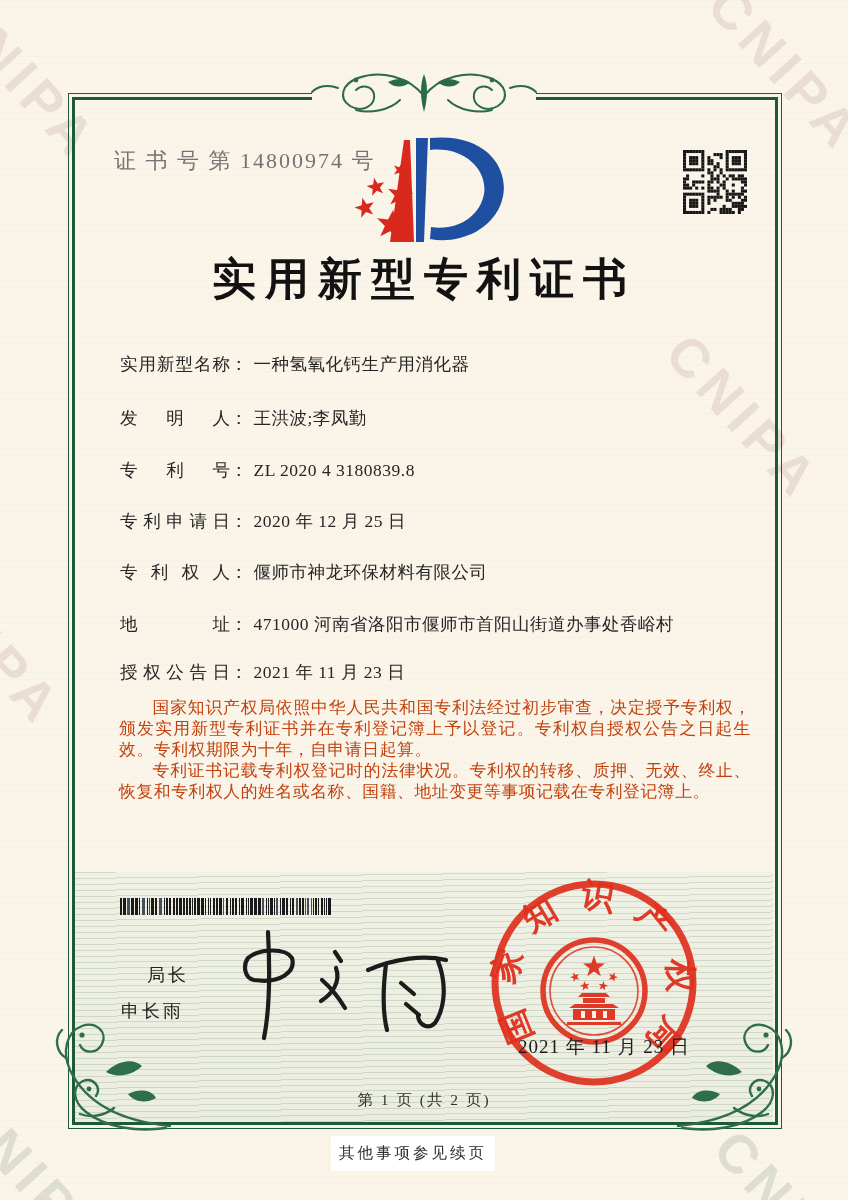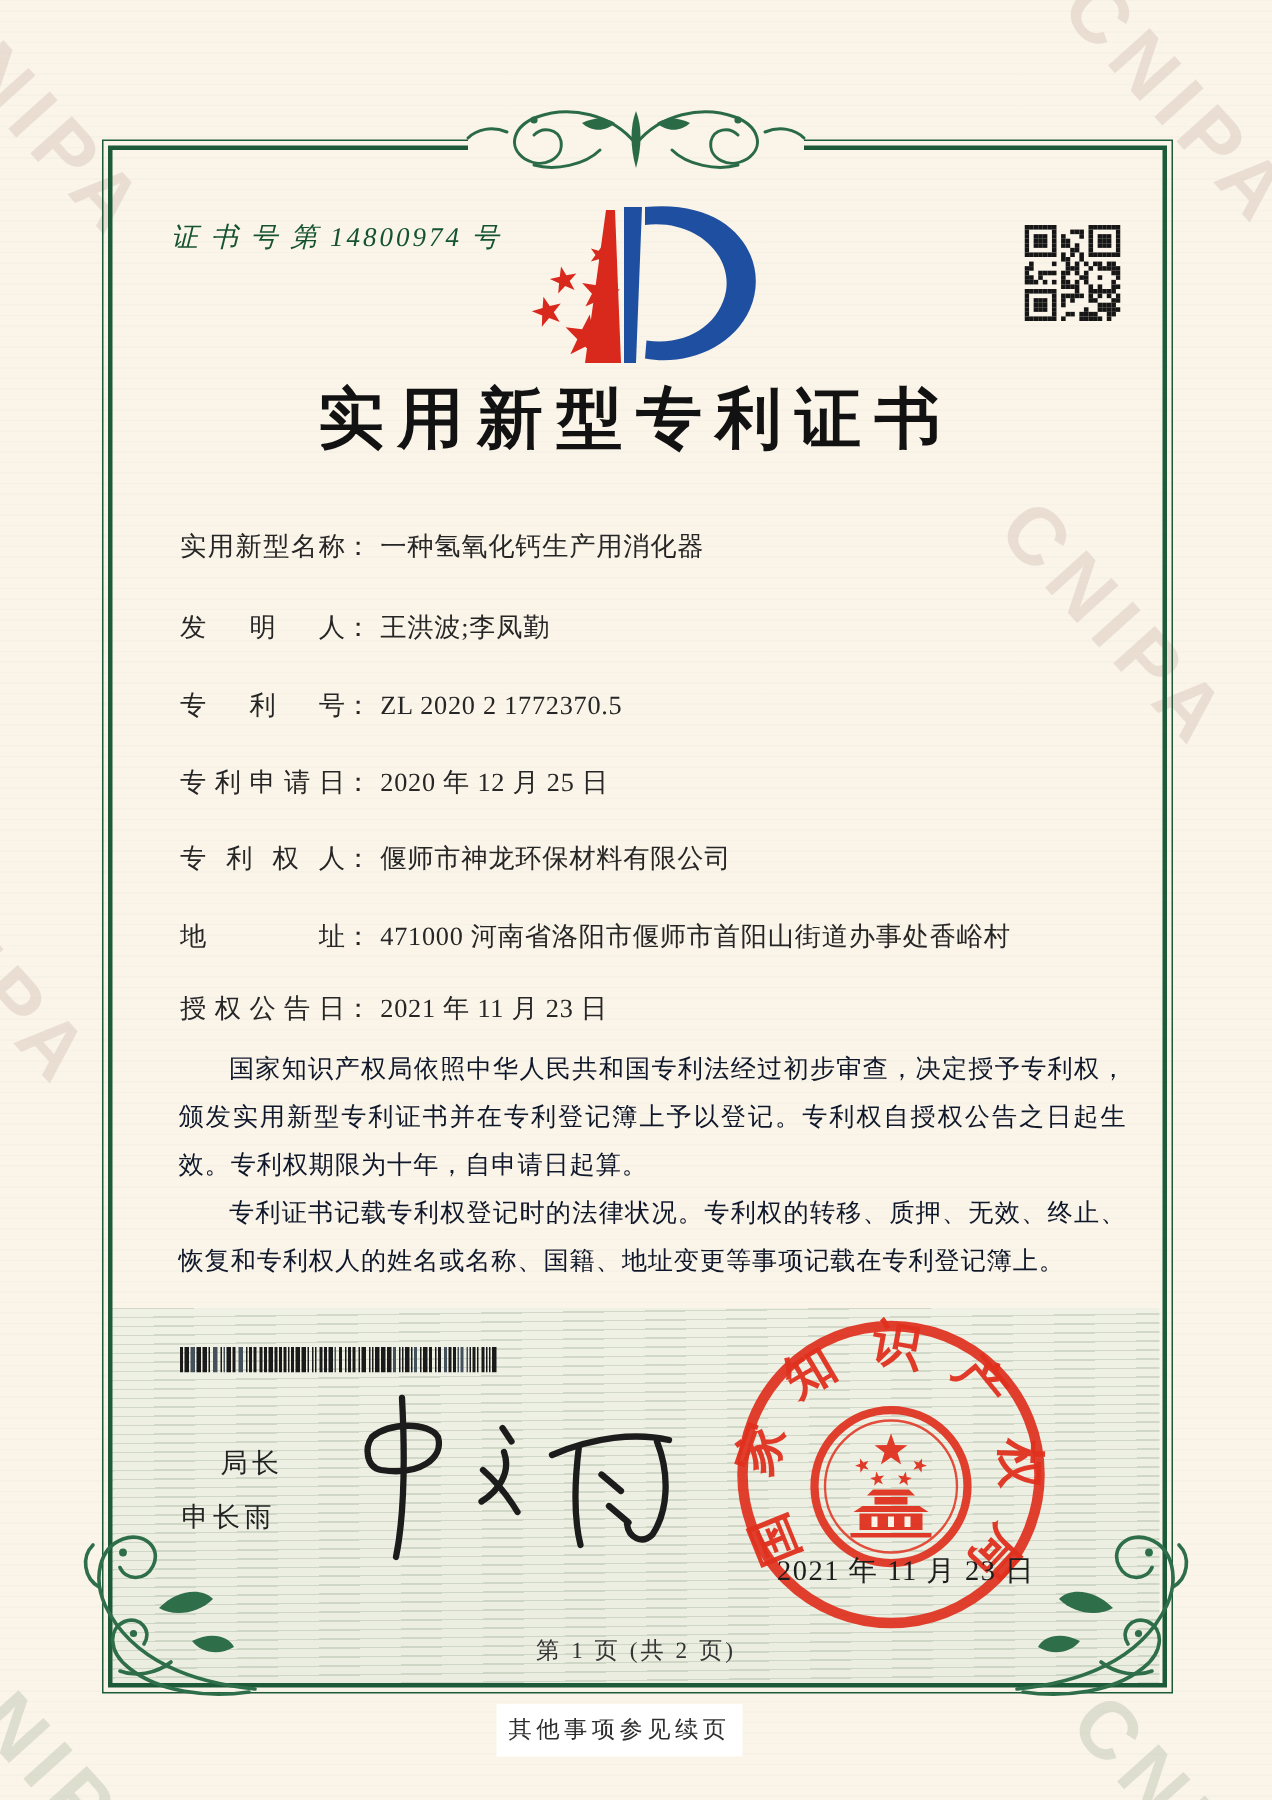--- a/index.html
+++ b/index.html
@@ -33,36 +33,36 @@
       repeating-linear-gradient(179.3deg,rgba(140,160,135,0.30) 0 1px,transparent 1px 6px),
       linear-gradient(180deg,#f0f1e5,#eaeddf);
   }
   
   .orn-bg{position:absolute;left:312px;top:86px;width:224px;height:18px;background:#faf4e9;z-index:3;}
   .orn-top{position:absolute;left:304px;top:66px;z-index:4;}
   .corner{position:absolute;z-index:4;}
   .corner.bl{left:44px;top:1010px;}
   .corner.br{left:674px;top:1010px;}
   
-  .certno{position:absolute;left:114px;top:146px;z-index:5;font-size:18px;letter-spacing:2px;color:#14532d;font-style:italic;}
+  .certno{position:absolute;left:114px;top:146px;z-index:5;font-size:22px;letter-spacing:2px;color:#737373;}
   .logo{position:absolute;left:338px;top:130px;z-index:5;}
   .qr{position:absolute;left:683px;top:150px;z-index:5;}
   .title{
     position:absolute;left:0;top:250px;width:100%;z-index:5;
     text-align:center;font-size:44px;font-weight:700;letter-spacing:9px;color:#121212;
   }
   .row{position:absolute;left:120px;z-index:5;font-size:17.5px;color:#262626;white-space:nowrap;}
   .flabel{display:inline-block;width:110px;text-align:justify;text-align-last:justify;}
   .colon{display:inline-block;}
   .fval{margin-left:6px;letter-spacing:0.5px;}
   .row.grant2{left:455px;}
   .grant2 .flabel{width:92px;}
   .body-text{
     position:absolute;left:119px;top:697px;width:632px;z-index:5;
-    font-size:16.8px;line-height:32px;color:#0f172a;letter-spacing:0.6px;text-align:justify;
+    font-size:16.8px;line-height:21px;color:#c2410c;letter-spacing:0.6px;text-align:justify;
   }
   .body-text p{margin:0;text-indent:2em;}
   .barcode{position:absolute;left:120px;top:898px;z-index:5;}
   .sig-role{position:absolute;left:121px;top:963px;z-index:5;font-size:18px;letter-spacing:3px;color:#222;margin-left:26px;}
   .sig-name{position:absolute;left:121px;top:999px;z-index:5;font-size:18px;letter-spacing:3px;color:#222;}
   .sig-script{position:absolute;left:238px;top:928px;z-index:6;}
   .seal{position:absolute;left:487px;top:876px;z-index:5;}
   .seal-date{
     position:absolute;left:498px;top:1034px;width:212px;z-index:6;text-align:center;
     font-size:19px;color:#1c1c1c;letter-spacing:1px;white-space:nowrap;
@@ -394,21 +394,21 @@
 
   <div class="title">实用新型专利证书</div>
 
   <div class="row" style="top:352px">
     <span class="flabel">实用新型名称</span><span class="colon">：</span><span class="fval">一种氢氧化钙生产用消化器</span>
   </div>
   <div class="row" style="top:406px">
     <span class="flabel">发明人</span><span class="colon">：</span><span class="fval">王洪波;李凤勤</span>
   </div>
   <div class="row" style="top:458px">
-    <span class="flabel">专利号</span><span class="colon">：</span><span class="fval">ZL 2020 2 1772370.5</span>
+    <span class="flabel">专利号</span><span class="colon">：</span><span class="fval">ZL 2020 4 3180839.8</span>
   </div>
   <div class="row" style="top:509px">
     <span class="flabel">专利申请日</span><span class="colon">：</span><span class="fval">2020 年 12 月 25 日</span>
   </div>
   <div class="row" style="top:560px">
     <span class="flabel">专利权人</span><span class="colon">：</span><span class="fval">偃师市神龙环保材料有限公司</span>
   </div>
   <div class="row" style="top:612px">
     <span class="flabel">地址</span><span class="colon">：</span><span class="fval">471000 河南省洛阳市偃师市首阳山街道办事处香峪村</span>
   </div>

